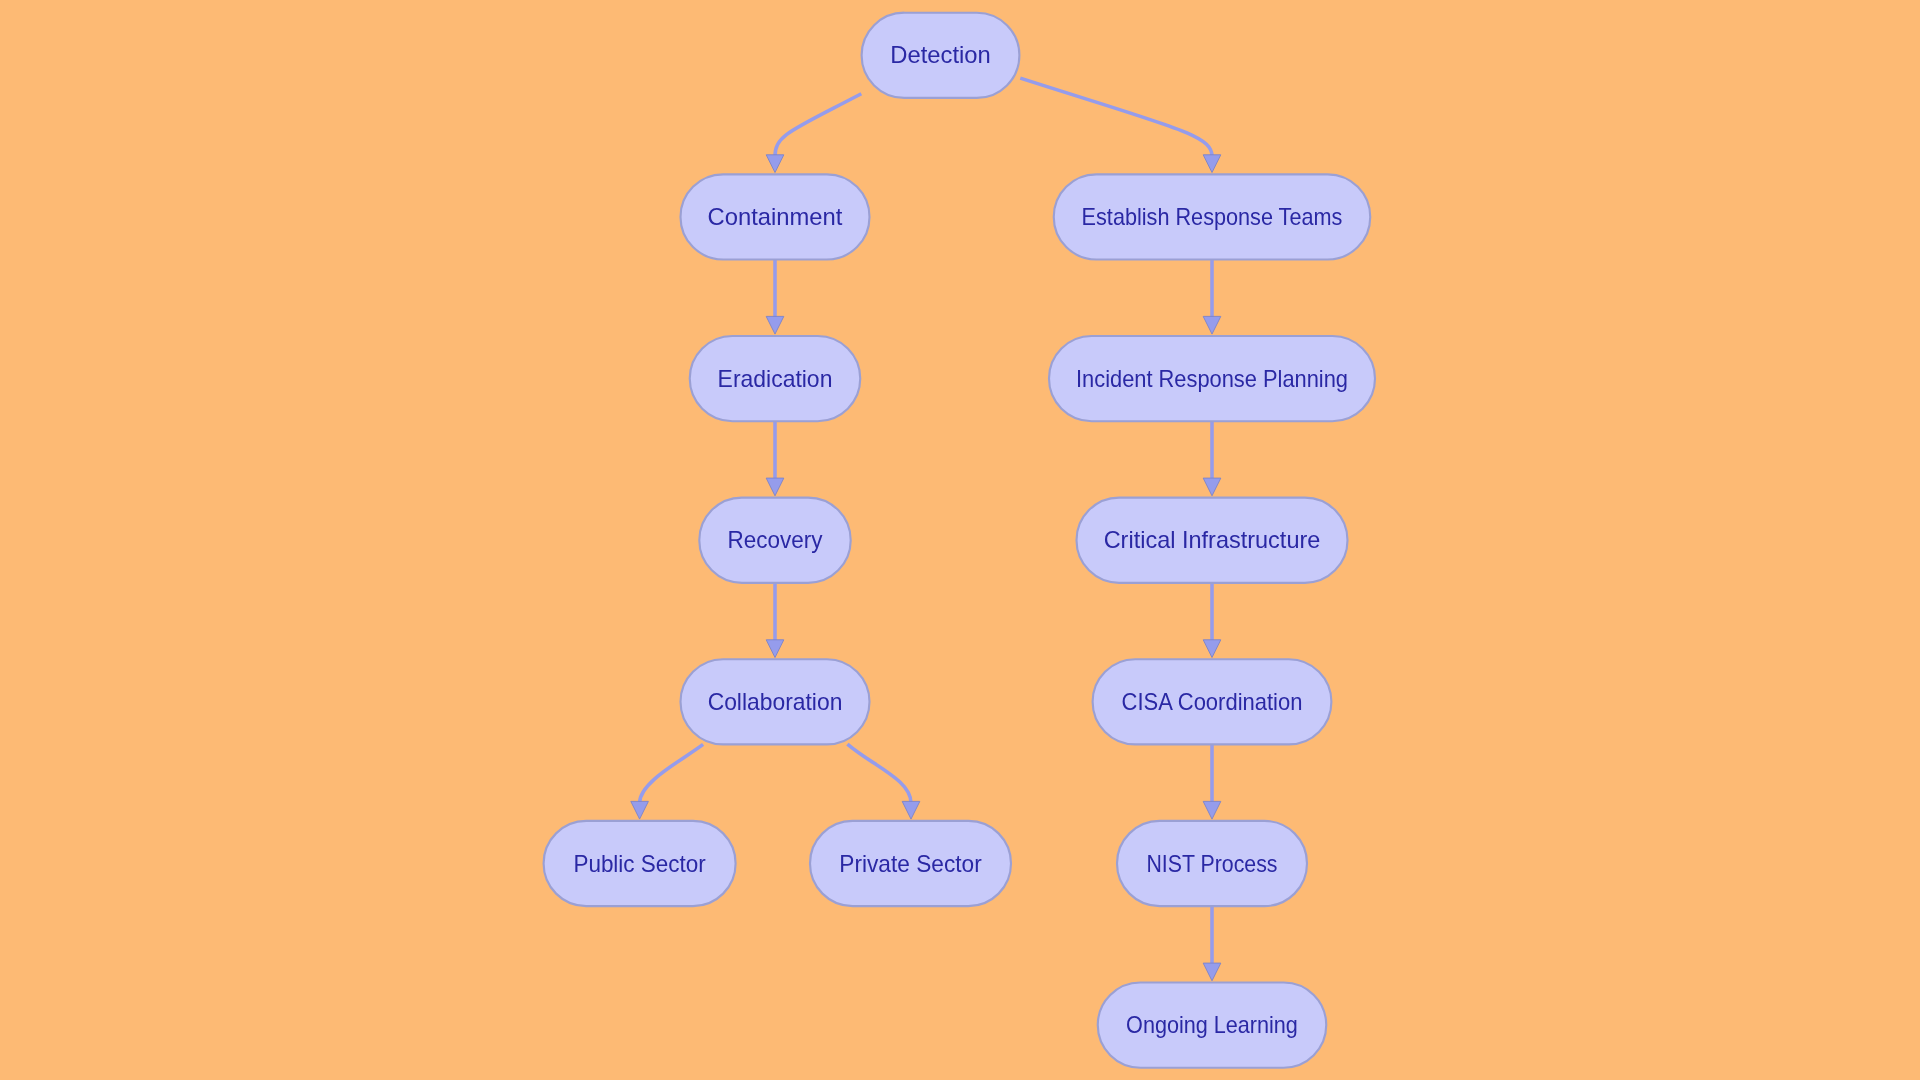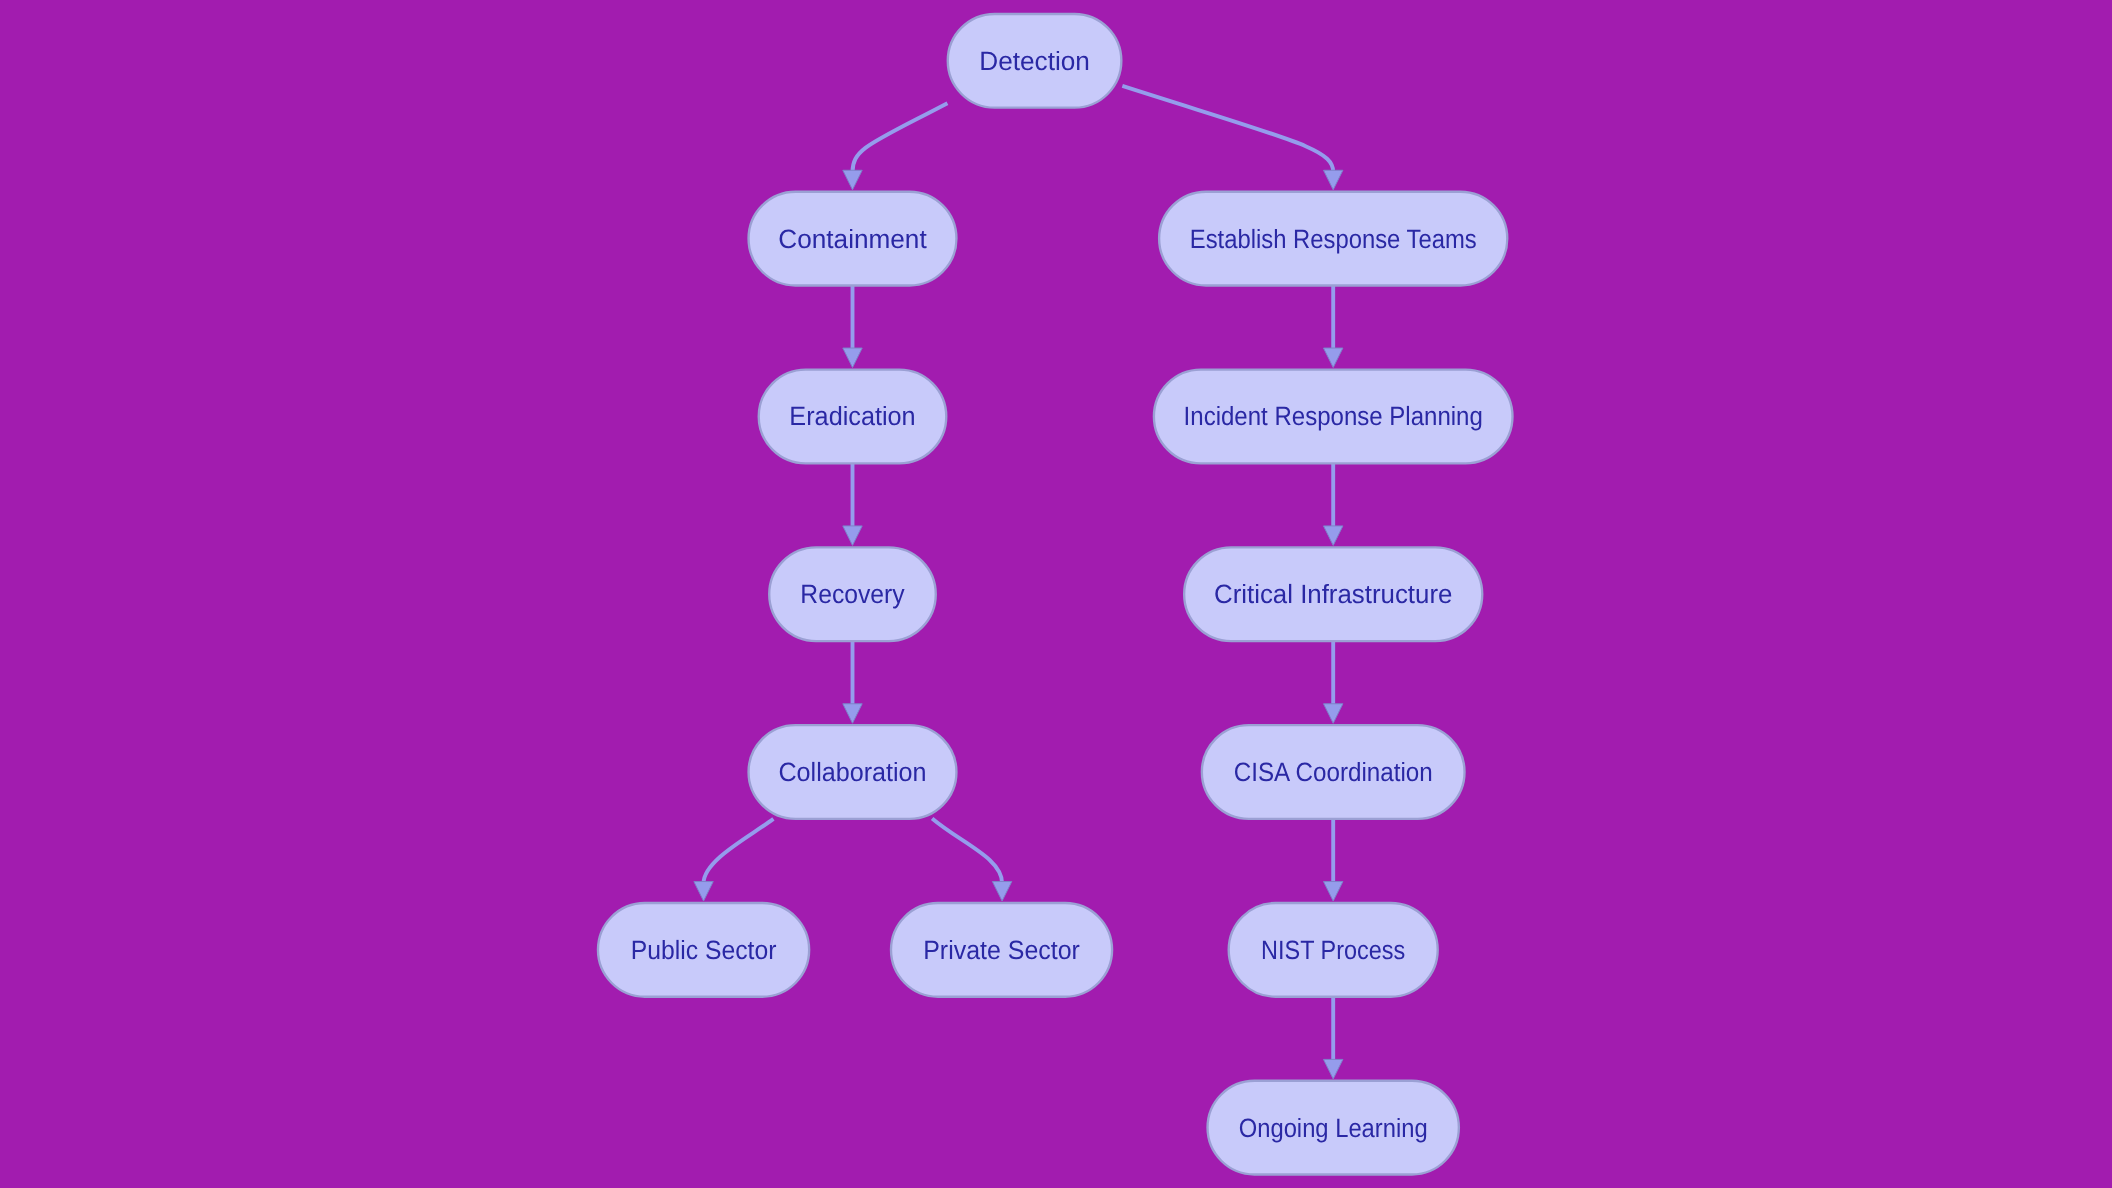--- a/index.html
+++ b/index.html
@@ -1,17 +1,17 @@
 <!DOCTYPE html>
 <html><head>
 <meta charset="utf-8">
 <title>Incident Response Flowchart</title>
 <style>
   html,body{margin:0;padding:0;width:1920px;height:1080px;overflow:hidden;background:#ffffff;}
-  #canvas{position:relative;width:1920px;height:1080px;background:#a21caf;}
+  #canvas{position:relative;width:1920px;height:1080px;background:#fdba74;}
   svg.flow{display:block;width:1920px;height:1080px;}
   .node-shape{fill:#C8CAFA;stroke:#9BA0D4;stroke-width:2.15px;}
   .node-label{font-family:"Liberation Sans",sans-serif;font-size:24px;font-weight:400;
               fill:#2A28A4;will-change:opacity;letter-spacing:0;
               paint-order:stroke;stroke:#C8CAFA;stroke-width:0.5px;
               dominant-baseline:middle;text-anchor:middle;}
   .edge-path{fill:none;stroke:#959CEC;stroke-width:3.55px;
              stroke-linecap:butt;stroke-linejoin:round;}
   .arrow-head{fill:#959CEC;stroke:#7C83C8;stroke-width:0.9px;stroke-linejoin:miter;}
 </style>

